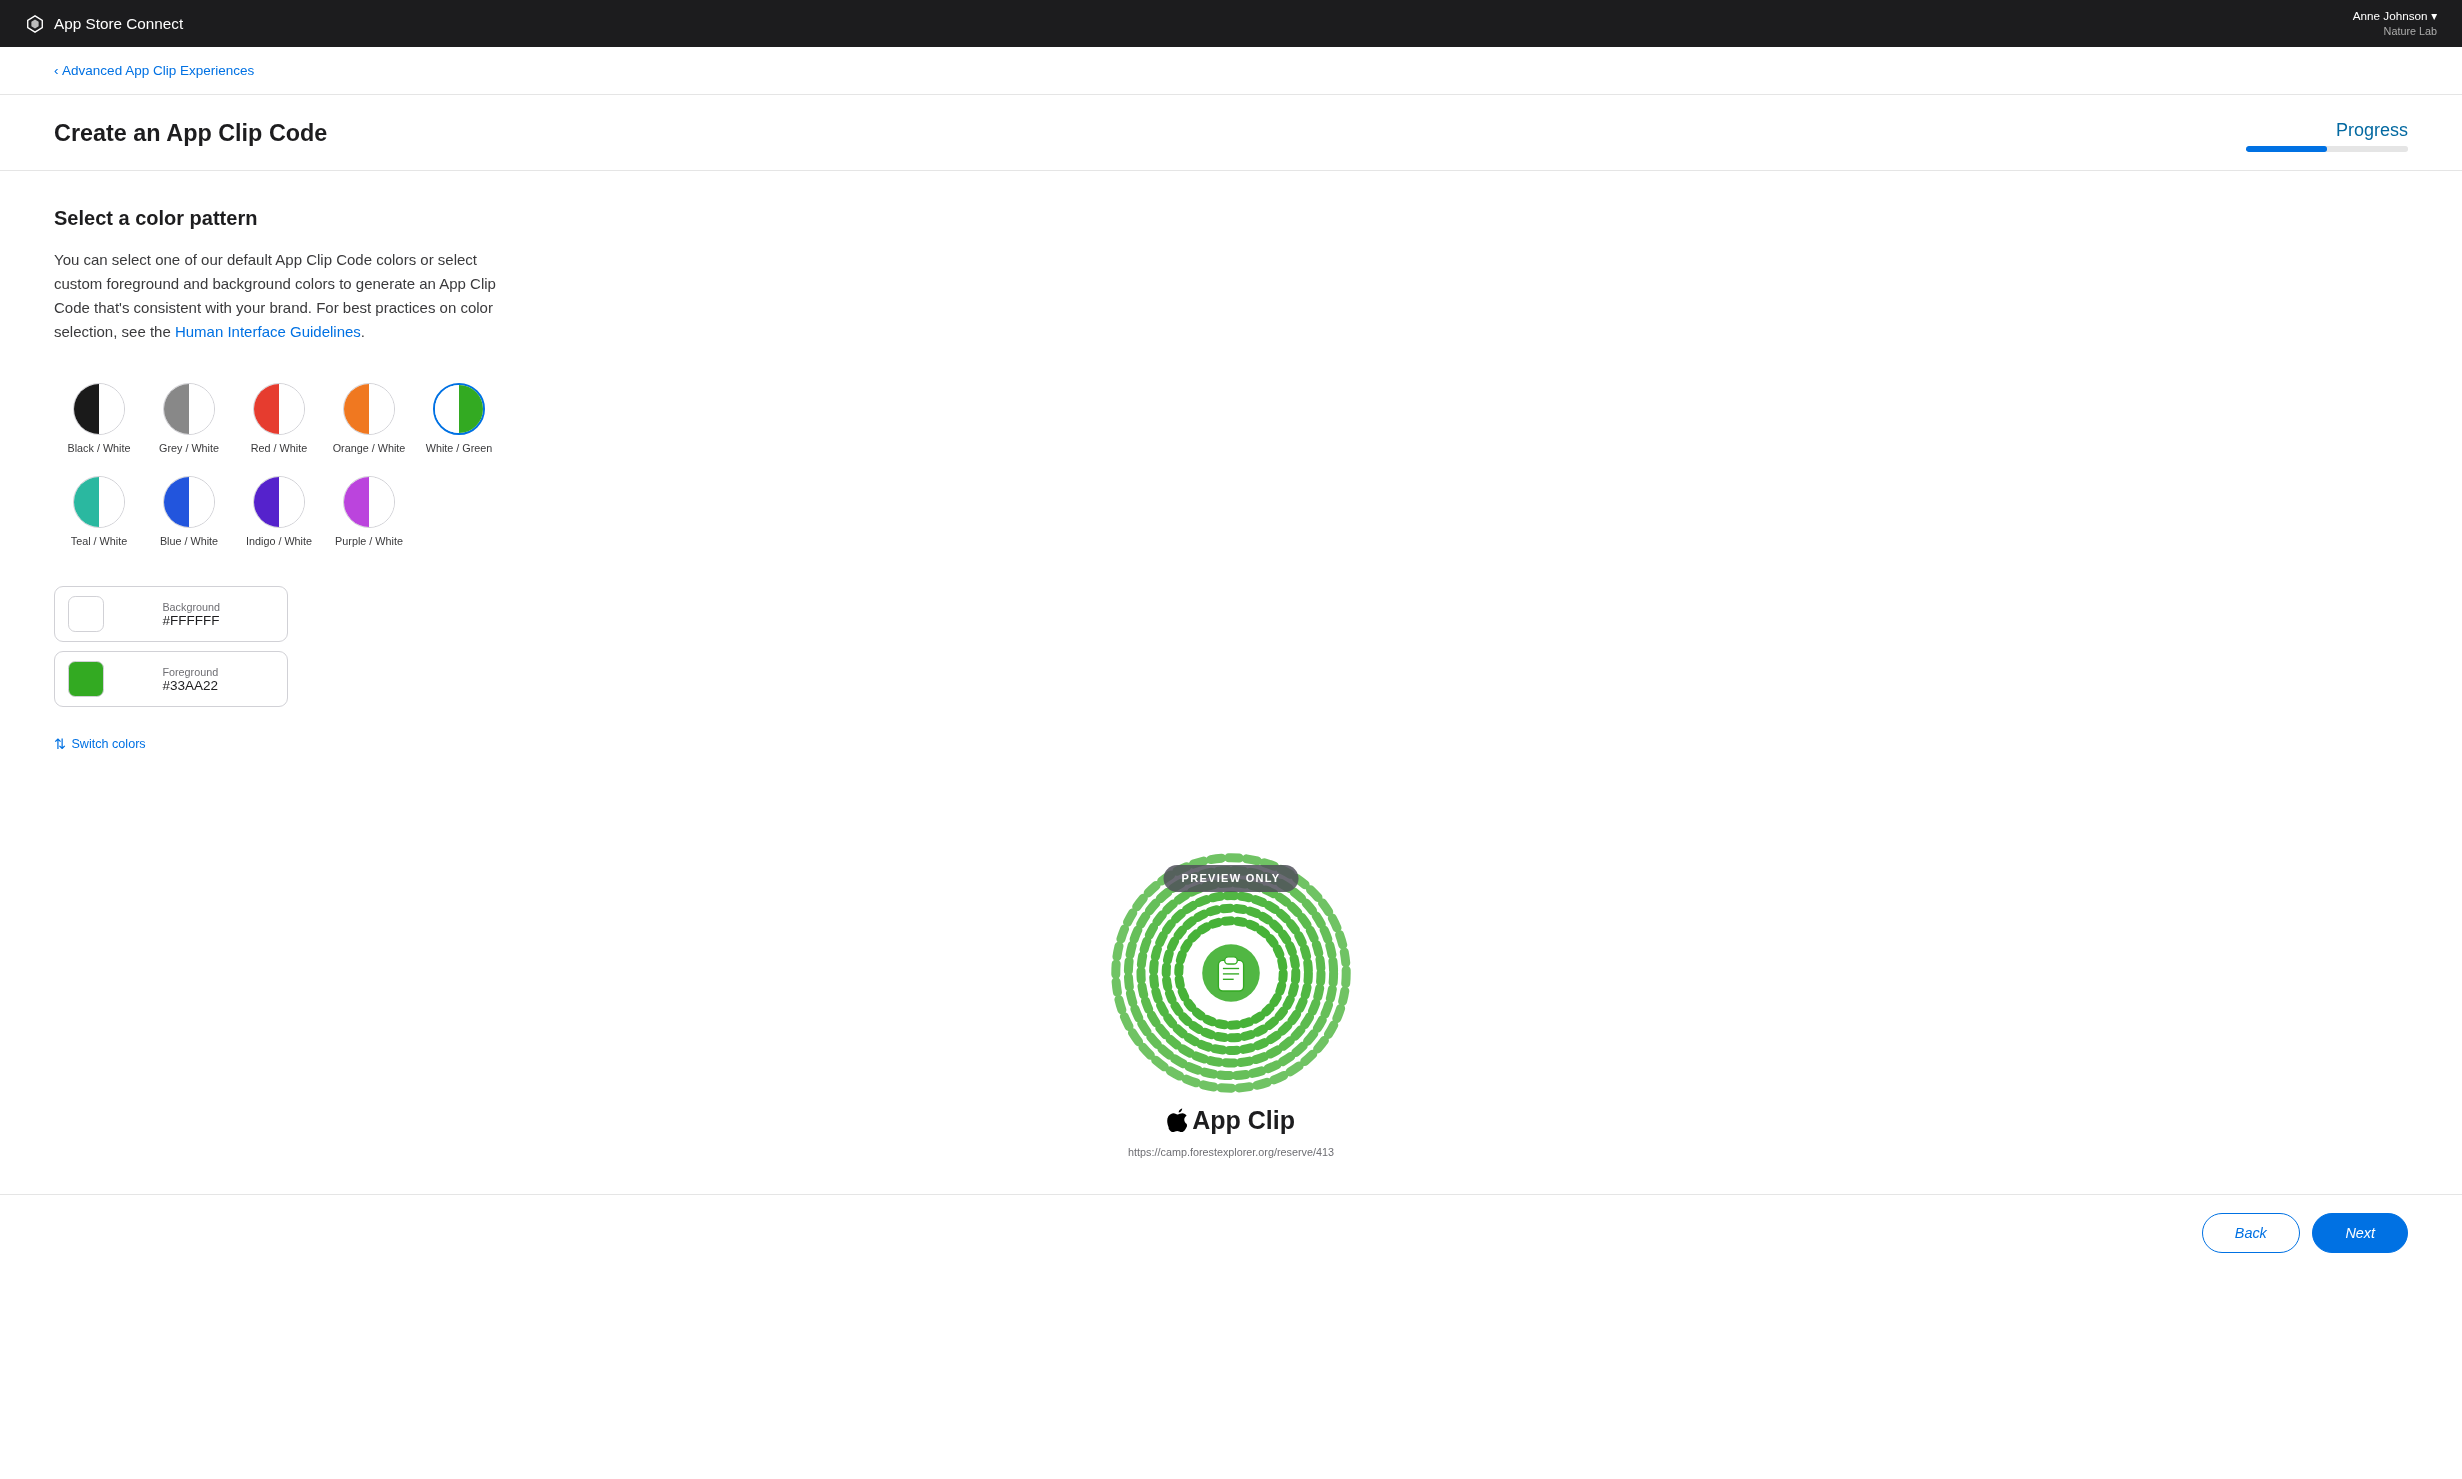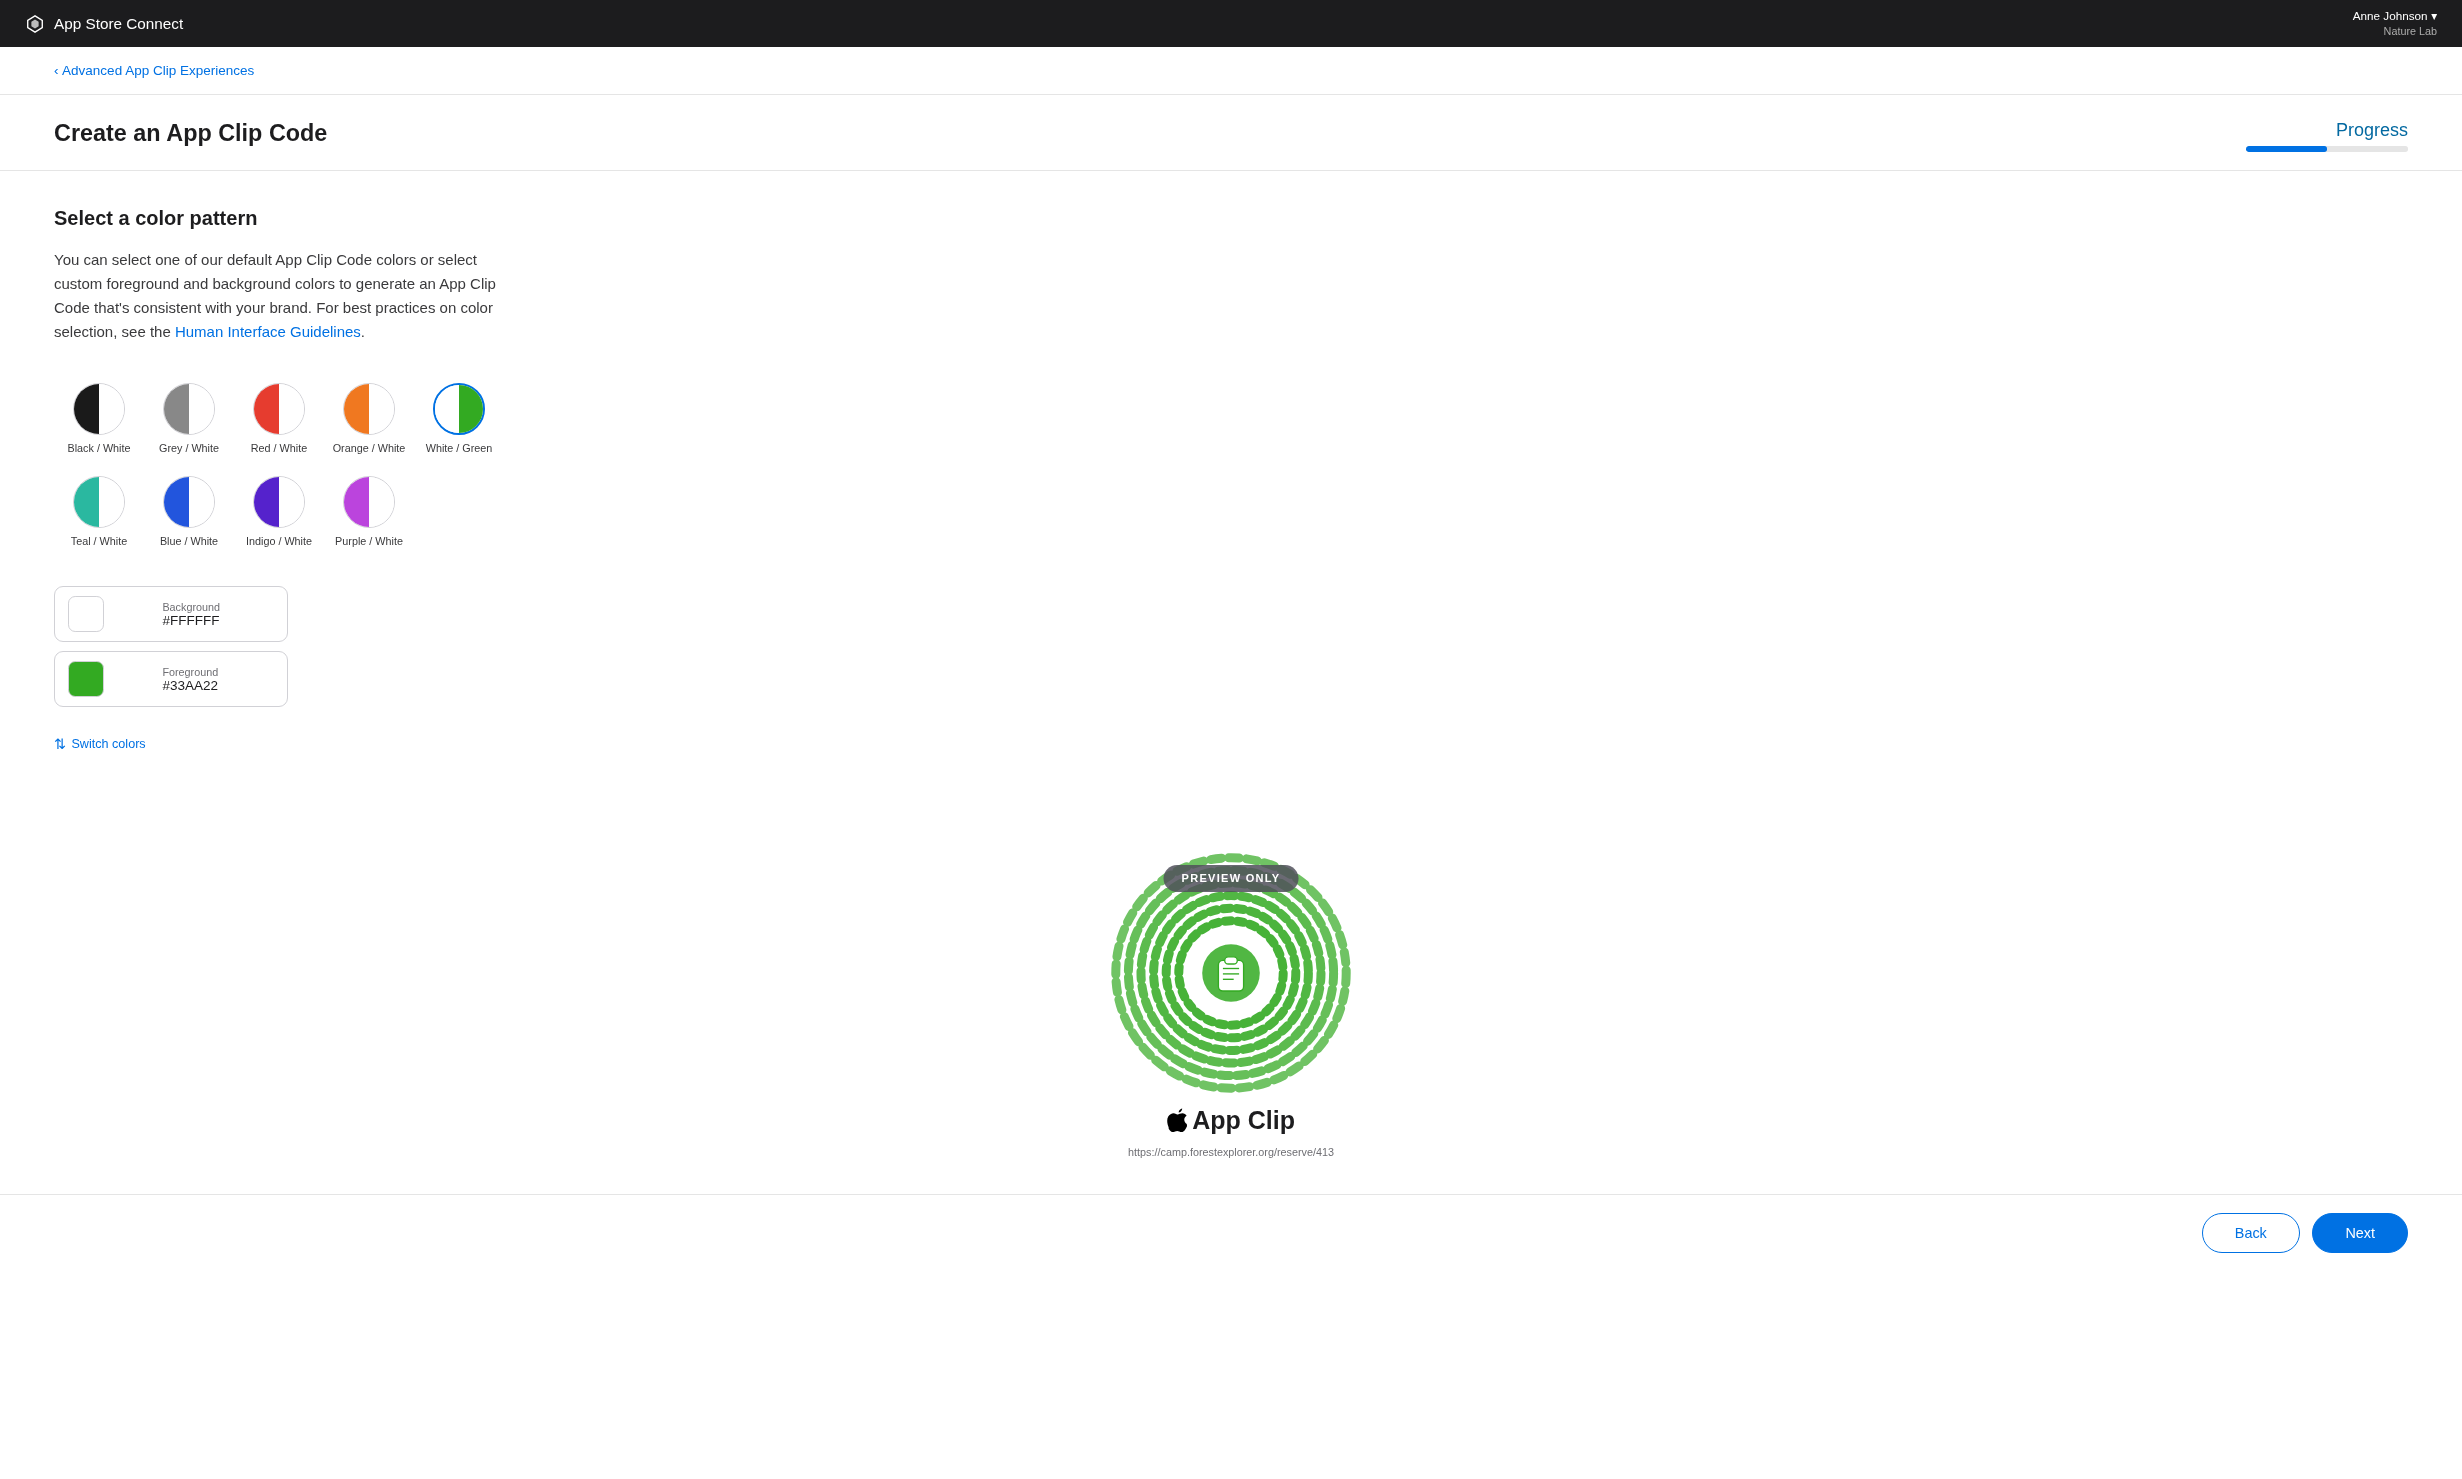--- a/index.html
+++ b/index.html
@@ -273,20 +273,21 @@
       background: #fff;
     }
     .btn {
       padding: 10.8px 32px;
       border-radius: 27px;
       font-size: 14.4px;
       font-weight: 500;
       cursor: pointer;
       border: 1.3px solid #0071e3;
       transition: background 0.15s;
+      font-style: italic;
     }
     .btn-back {
       background: #fff;
       color: #0071e3;
     }
     .btn-next {
       background: #0071e3;
       color: #fff;
     }
   </style>

